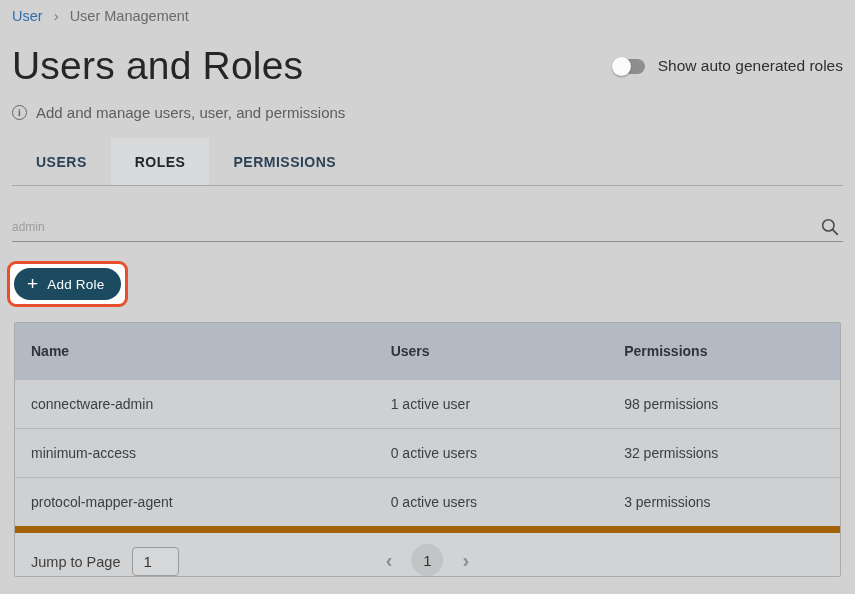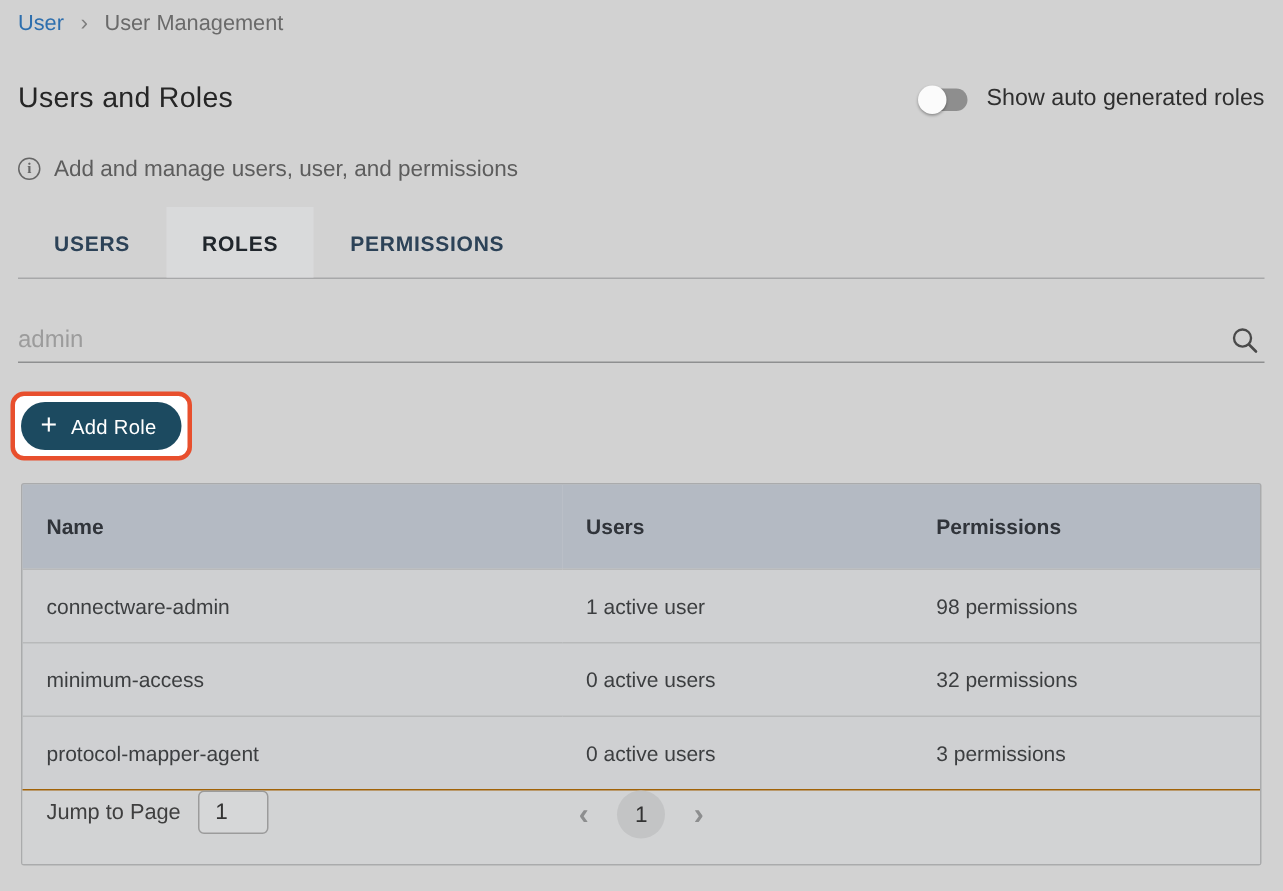--- a/index.html
+++ b/index.html
@@ -13,39 +13,39 @@
   .page { padding: 8px 12px 0 12px; width: 855px; }
 
   
   .breadcrumb { display: flex; align-items: flex-start; font-size: 14.5px; height: 20px; }
   .breadcrumb a { color: #2e6fae; text-decoration: none; cursor: pointer; }
   .bc-sep { color: #7e7e7e; font-size: 15px; margin: 0 11px; line-height: 1; }
   .bc-current { color: #6a6a6a; }
 
   
   .title-row { margin-top: 18px; height: 40px; display: flex; align-items: center; justify-content: space-between; }
-  h1 { font-size: 19px; font-weight: 400; color: #262626; letter-spacing: 0.2px; }
+  h1 { font-size: 39px; font-weight: 400; color: #262626; letter-spacing: 0.2px; }
   .toggle-group { display: flex; align-items: center; gap: 13px; margin-right: 0; }
   .switch { position: relative; width: 33px; height: 19px; cursor: pointer; flex: 0 0 auto; }
   .switch .track { position: absolute; left: 3px; top: 2px; width: 30px; height: 15px; border-radius: 8px; background: #8e8e8e; }
   .switch .knob { position: absolute; left: 0; top: 0; width: 19px; height: 19px; border-radius: 50%; background: #fbfbfb; box-shadow: 0 1px 2px rgba(0,0,0,0.35); }
   .toggle-label { font-size: 15.5px; color: #2f2f2f; }
 
   
   .info-row { margin-top: 17px; height: 18px; display: flex; align-items: center; gap: 9px; color: #5d5d5d; font-size: 15px; }
   .info-icon { width: 15px; height: 15px; border: 1.5px solid #666; border-radius: 50%; display: inline-flex; align-items: center; justify-content: center; font-size: 10px; font-weight: 700; color: #666; font-family: "Liberation Serif", serif; flex: 0 0 auto; }
 
   
   .tabs { margin-top: 17px; display: flex; border-bottom: 1px solid #a7a8a9; height: 48px; }
   .tab { padding: 0 24px; display: flex; align-items: center; font-size: 14px; font-weight: 700; letter-spacing: 0.5px; color: #2c4257; cursor: pointer; }
   .tab.active { background: #d9dadb; color: #20262c; }
 
   
   .search-row { margin-top: 26px; height: 30px; display: flex; align-items: center; border-bottom: 1px solid #8e8f90; }
-  .search-input { flex: 1; background: transparent; border: none; outline: none; font-size: 16px; color: #3c3e40; font-family: "Liberation Sans", sans-serif; }
+  .search-input { flex: 1; background: transparent; border: none; outline: none; font-size: 12px; color: #3c3e40; font-family: "Liberation Sans", sans-serif; }
   .search-input::placeholder { color: #9c9c9c; opacity: 1; }
   .search-icon { width: 22px; height: 22px; margin-right: 2px; cursor: pointer; flex: 0 0 auto; }
 
   
   .highlight {
     margin-top: 19px; margin-left: -5px;
     display: inline-block;
     background: #ffffff;
     border: 3px solid #e84f2d;
     border-radius: 9px;
@@ -62,21 +62,21 @@
   .add-role .plus { font-size: 19px; font-weight: 400; line-height: 1; margin-top: -1px; }
 
   
   .table-wrap { margin-top: 15px; margin-left: 2px; width: 827px; border: 1px solid #aaabac; border-radius: 2px; background: #cfd0d2; }
   table { width: 100%; border-collapse: collapse; font-size: 14px; }
   thead th { background: #b4bac3; height: 56px; text-align: left; padding: 0 16px; font-weight: 700; color: #30343a; }
   tbody td { height: 49px; padding: 0 16px; color: #3c3e40; border-top: 1px solid #b8b9ba; }
   tbody tr { cursor: pointer; }
 
   
-  .table-footer { position: relative; height: 50px; border-top: 1px solid #a16207; background: #d2d3d4; display: flex; align-items: flex-start; }
+  .table-footer { position: relative; height: 50px; border-top: 7px solid #a16207; background: #d2d3d4; display: flex; align-items: flex-end; }
   .jump-group { display: flex; align-items: center; gap: 12px; padding-left: 16px; font-size: 14.5px; color: #3f3f3f; }
   .jump-input { width: 47px; height: 29px; border: 1px solid #9b9b9b; border-radius: 4px; background: #d6d7d8; font-size: 15px; color: #333; padding-left: 10px; font-family: "Liberation Sans", sans-serif; outline: none; }
   .pager { position: absolute; left: 50%; transform: translateX(-50%); display: flex; align-items: center; gap: 15px; }
   .pager .arrow { color: #8d8e8f; font-size: 20px; line-height: 1; cursor: pointer; padding: 0 4px; font-weight: 700; }
   .page-circle { width: 32px; height: 32px; border-radius: 50%; background: #c3c4c5; display: flex; align-items: center; justify-content: center; font-size: 15px; color: #333; cursor: pointer; }
 </style>
 </head>
 <body>
 
 <div class="page">

